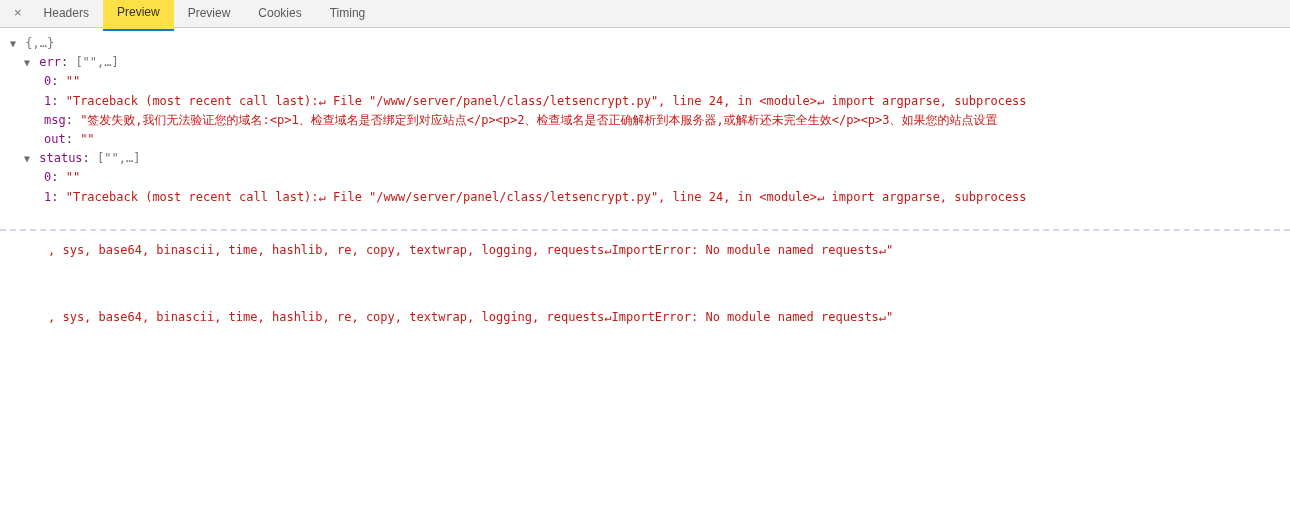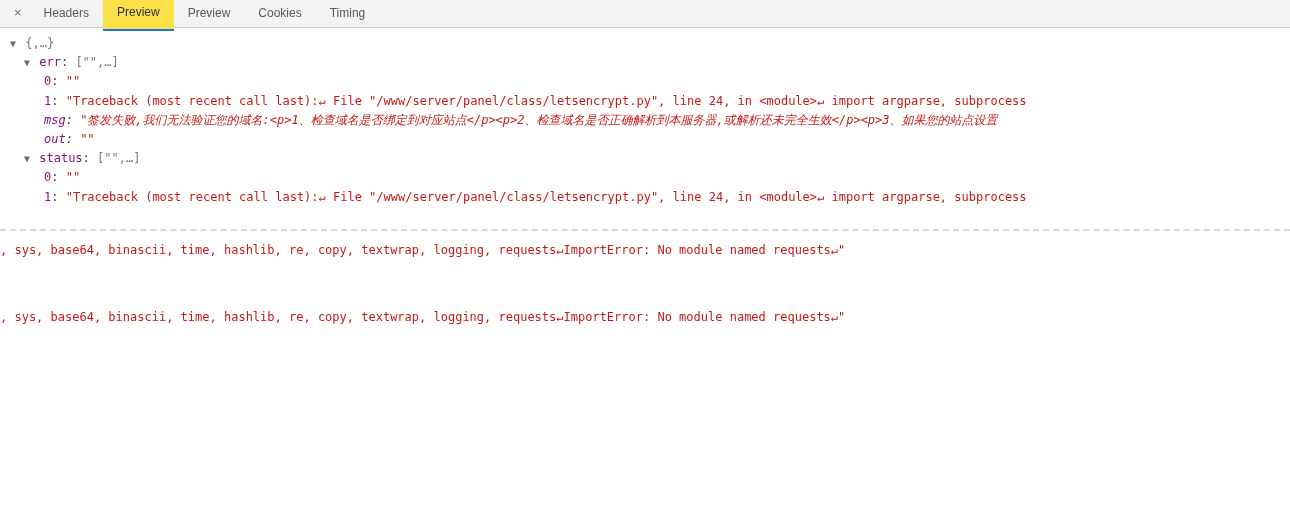--- a/index.html
+++ b/index.html
@@ -41,34 +41,35 @@
       background: #fde047;
       text-align: right;
     }
     .preview-pane {
       padding: 6px 4px 8px 4px;
       white-space: nowrap;
       overflow-x: hidden;
     }
     .line {
       white-space: nowrap;
+      padding-left: 48px;
     }
     .toggle {
       display: inline-block;
       width: 10px;
       text-align: center;
       color: #6a6a6a;
       font-size: 10px;
       cursor: pointer;
       user-select: none;
     }
     .ind0 { padding-left: 4px; }
     .ind1 { padding-left: 18px; }
     .ind2 { padding-left: 40px; }
-    .ind3 { padding-left: 40px; font-style: italic; }
+    .ind3 { padding-left: 40px; }
     .key { color: #881280; }
     .str { color: #c41a16; }
     .val-false { color: #1c00cf; }
     .punc { color: #333; }
     .dim { color: #777; }
 
     .lower-block {
       margin-top: 14px;
       border-top: 2px dashed rgba(80,100,160,0.25);
       padding: 10px 4px 4px 0;

